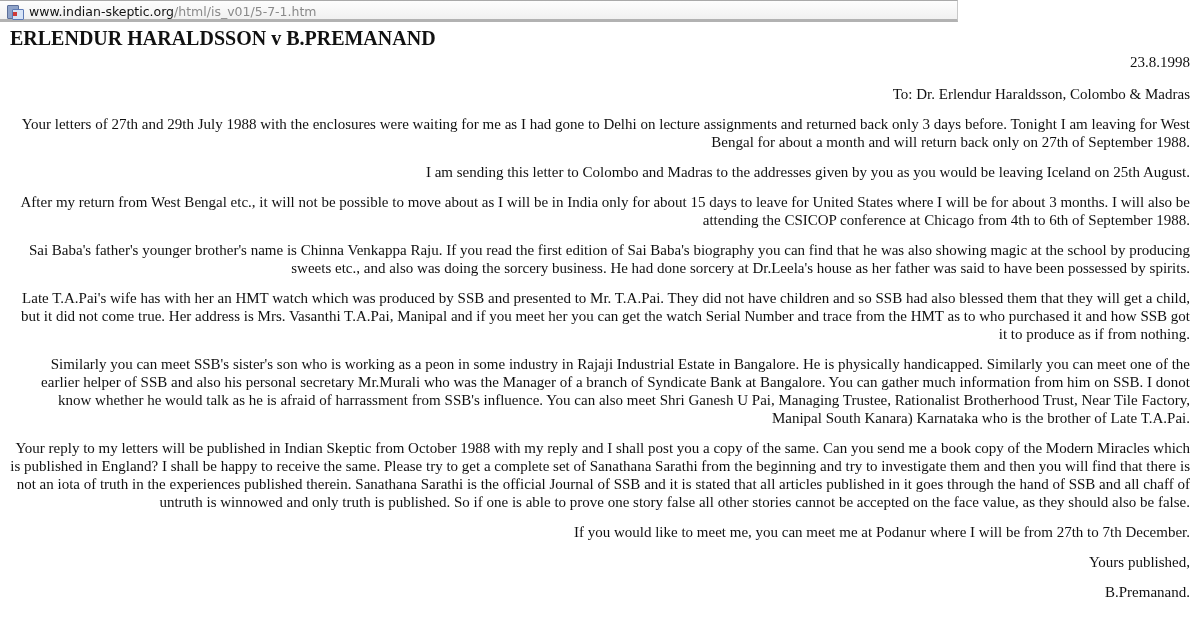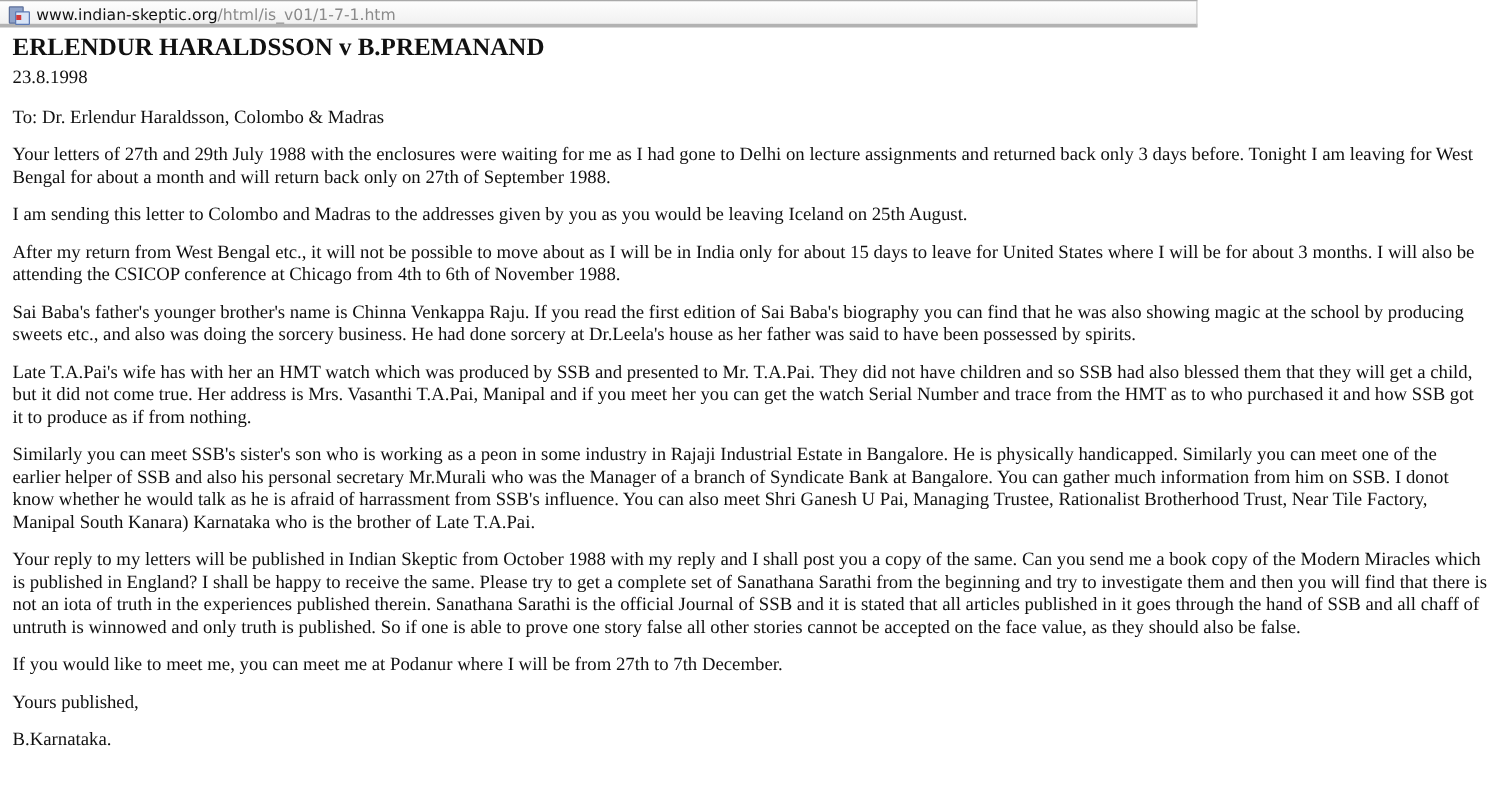--- a/index.html
+++ b/index.html
@@ -42,45 +42,45 @@
   .url-path { color: #8a8a8a; }
   .content {
     position: absolute; left: 10px; top: 26px; width: 1180px;
     font-size: 15px; line-height: 18px;
   }
   h1 {
     margin: 0; font-size: 20px; line-height: 24px; font-weight: bold;
     font-family: "Liberation Serif", "DejaVu Serif", serif;
   }
   .date { margin: 3px 0 0 0; }
-  p { margin: 0 0 12px 0; }
+  p { margin: 0 0 12px 0; text-align: right; }
   .to { margin-top: 14px; }
 </style>
 </head>
 <body>
 
 <div class="urlbar">
   <span class="site-icon">
     <span class="back"></span>
       <span class="front"></span>
       <span class="mark"></span>
   </span>
   <span class="url-domain">www.indian-skeptic.org</span>
-    <span class="url-path">/html/is_v01/1-7-1.htm</span>
+    <span class="url-path">/html/is_v01/5-7-1.htm</span>
 </div>
 
 <div class="content">
   <h1>
     <span>ERLENDUR HARALDSSON v B.PREMANAND</span><br>
   </h1>
   <p class="date">23.8.1998</p>
   <p class="to">To: Dr. Erlendur Haraldsson, Colombo &amp; Madras</p>
   <p>Your letters of 27th and 29th July 1988 with the enclosures were waiting for me as I had gone to Delhi on lecture assignments and returned back only 3 days before. Tonight I am leaving for West Bengal for about a month and will return back only on 27th of September 1988.</p>
   <p>I am sending this letter to Colombo and Madras to the addresses given by you as you would be leaving Iceland on 25th August.</p>
-  <p>After my return from West Bengal etc., it will not be possible to move about as I will be in India only for about 15 days to leave for United States where I will be for about 3 months. I will also be attending the CSICOP conference at Chicago from 4th to 6th of November 1988.</p>
+  <p>After my return from West Bengal etc., it will not be possible to move about as I will be in India only for about 15 days to leave for United States where I will be for about 3 months. I will also be attending the CSICOP conference at Chicago from 4th to 6th of September 1988.</p>
   <p>Sai Baba's father's younger brother's name is Chinna Venkappa Raju. If you read the first edition of Sai Baba's biography you can find that he was also showing magic at the school by producing sweets etc., and also was doing the sorcery business. He had done sorcery at Dr.Leela's house as her father was said to have been possessed by spirits.</p>
   <p>Late T.A.Pai's wife has with her an HMT watch which was produced by SSB and presented to Mr. T.A.Pai. They did not have children and so SSB had also blessed them that they will get a child, but it did not come true. Her address is Mrs. Vasanthi T.A.Pai, Manipal and if you meet her you can get the watch Serial Number and trace from the HMT as to who purchased it and how SSB got it to produce as if from nothing.</p>
   <p>Similarly you can meet SSB's sister's son who is working as a peon in some industry in Rajaji Industrial Estate in Bangalore. He is physically handicapped. Similarly you can meet one of the earlier helper of SSB and also his personal secretary Mr.Murali who was the Manager of a branch of Syndicate Bank at Bangalore. You can gather much information from him on SSB. I donot know whether he would talk as he is afraid of harrassment from SSB's influence. You can also meet Shri Ganesh U Pai, Managing Trustee, Rationalist Brotherhood Trust, Near Tile Factory, Manipal South Kanara) Karnataka who is the brother of Late T.A.Pai.</p>
   <p>Your reply to my letters will be published in Indian Skeptic from October 1988 with my reply and I shall post you a copy of the same. Can you send me a book copy of the Modern Miracles which is published in England? I shall be happy to receive the same. Please try to get a complete set of Sanathana Sarathi from the beginning and try to investigate them and then you will find that there is not an iota of truth in the experiences published therein. Sanathana Sarathi is the official Journal of SSB and it is stated that all articles published in it goes through the hand of SSB and all chaff of untruth is winnowed and only truth is published. So if one is able to prove one story false all other stories cannot be accepted on the face value, as they should also be false.</p>
   <p>If you would like to meet me, you can meet me at Podanur where I will be from 27th to 7th December.</p>
   <p>Yours published,</p>
-  <p>B.Karnataka.</p>
+  <p>B.Premanand.</p>
 </div>
 
 </body></html>

